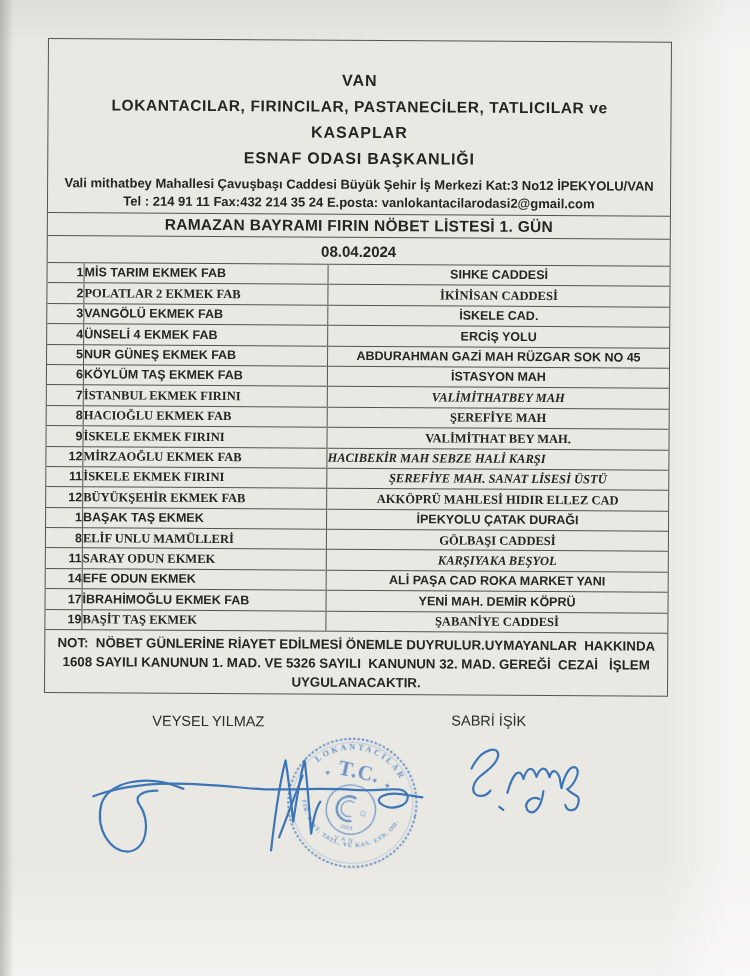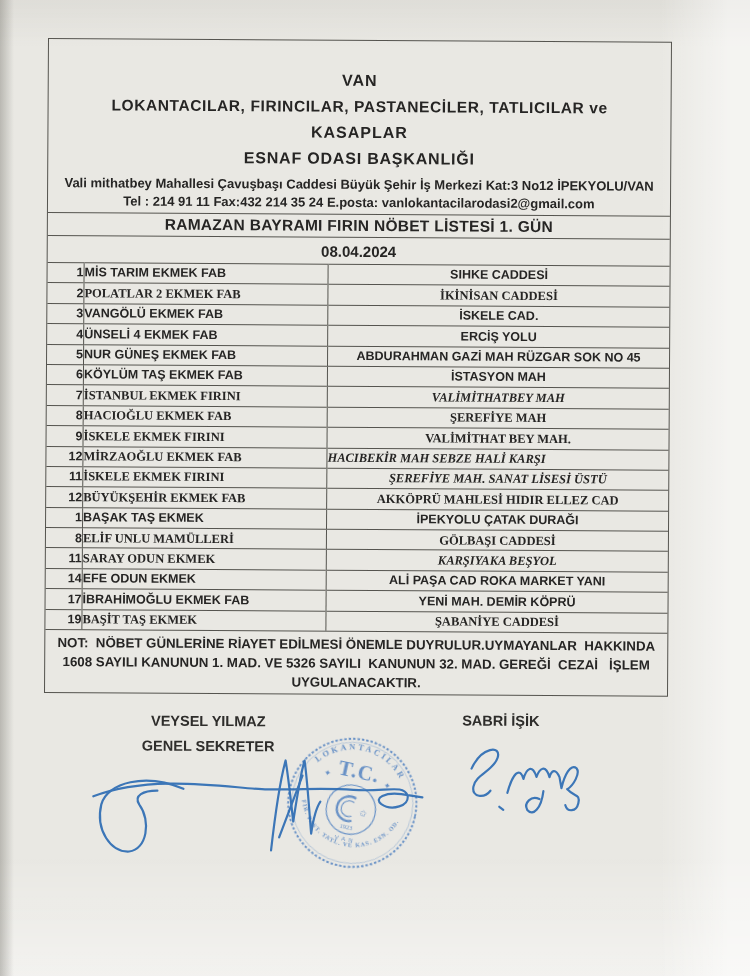--- a/index.html
+++ b/index.html
@@ -35,21 +35,21 @@
   td.c-no{width:36px;text-align:right;padding-right:3px;}
   td.c-name{width:243px;border-left:1px solid #55544f;text-align:left;padding-left:4px;}
   td.c-loc{border-left:1px solid #55544f;text-align:center;}
   td.al-left{text-align:left;padding-left:4px;}
   .s-sans{font-family:"Liberation Sans",sans-serif;}
   .s-serif{font-family:"Liberation Serif",serif;font-size:13px;}
   .s-serif-italic{font-family:"Liberation Serif",serif;font-style:italic;font-size:13px;}
   .note{border-top:1px solid #55544f;padding-top:5px;text-align:center;
         font-size:13.3px;font-weight:600;}
   .note div{height:19px;white-space:pre-wrap;}
-  .sig-name{position:absolute;text-align:center;font-weight:700;font-size:14.5px;
+  .sig-name{position:absolute;text-align:center;font-weight:400;font-size:14.5px;
             color:#2e2d2b;line-height:25px;}
   .sig-name .t2{letter-spacing:0;}
   .sig-name.right .t2{letter-spacing:4px;}
   .inkstroke{fill:none;stroke:#2e6db4;stroke-width:2.2;stroke-linecap:round;stroke-linejoin:round;}
   .sigsvg{position:absolute;opacity:.92;}
   .stampsvg{position:absolute;left:288px;top:728px;width:138px;height:146px;
             opacity:.82;filter:blur(.3px);transform:rotate(12deg);}
   .stamp-ink{stroke:#4d7fc0;fill:none;}
   .stamp-txt{fill:#4d7fc0;stroke:none;}
 </style>
@@ -169,23 +169,22 @@
 
     <div class="note">
       <div>NOT:  NÖBET GÜNLERİNE RİAYET EDİLMESİ ÖNEMLE DUYRULUR.UYMAYANLAR  HAKKINDA</div>
       <div>1608 SAYILI KANUNUN 1. MAD. VE 5326 SAYILI  KANUNUN 32. MAD. GEREĞİ  CEZAİ   İŞLEM</div>
       <div>UYGULANACAKTIR.</div>
     </div>
   </div>
 
   <div class="sig-name" style="left:140px;top:708px;width:145px;">
     <div class="t1">VEYSEL YILMAZ</div>
-    <div class="t2">GENEL SEKRETER</div>
   </div>
-  <div class="sig-name right" style="left:440px;top:706px;width:130px;">
+  <div class="sig-name right" style="left:428px;top:706px;width:130px;">
     <div class="t1">SABRİ İŞİK</div>
   </div>
 
   <svg class="stampsvg" viewBox="0 0 140 146">
     <circle class="stamp-ink" cx="70" cy="73" r="65" stroke-width="2" stroke-dasharray="2.5 2"></circle>
     <circle class="stamp-ink" cx="70" cy="73" r="61.5" stroke-width="0.7" opacity="0.55"></circle>
     <defs>
       <path id="arcTop" d="M 16 73 A 54 54 0 0 1 124 73"></path>
       <path id="arcBot" d="M 19 79 A 53 53 0 0 0 121 79"></path>
     </defs>

